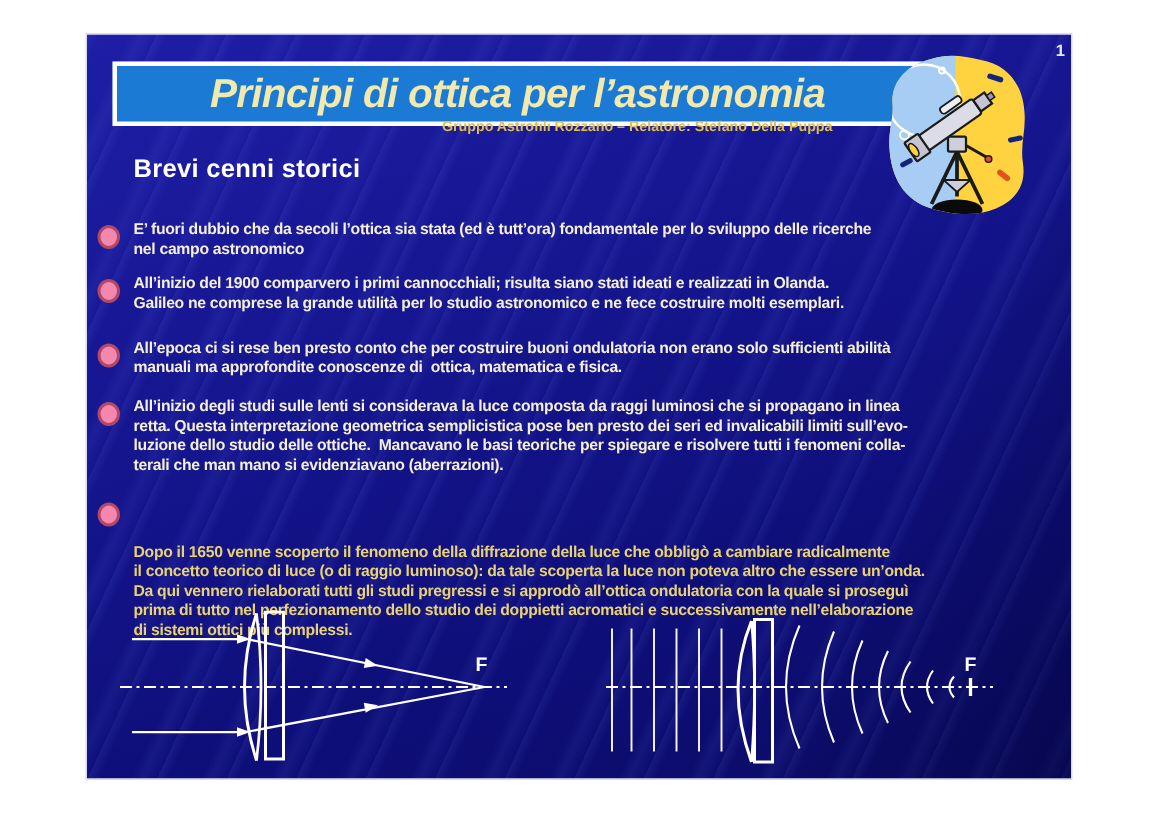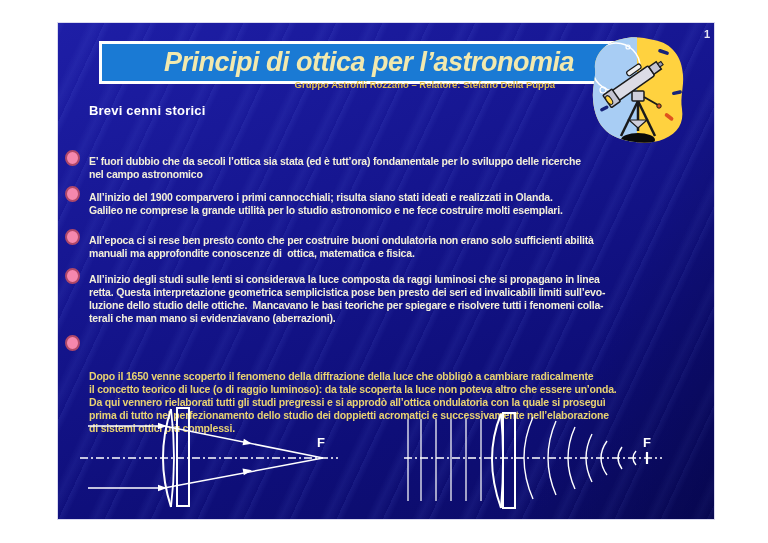--- a/index.html
+++ b/index.html
@@ -8,33 +8,33 @@
   .slide{position:absolute;left:57px;top:22px;width:656px;height:496px;overflow:hidden;
     border:1px solid #d9d9ef;
     background:
       linear-gradient(295deg, rgba(0,0,45,0.38) 0%, rgba(0,0,45,0) 24%),
       repeating-linear-gradient(115deg, rgba(120,140,255,0.10) 0px, rgba(120,140,255,0) 7px,
         rgba(120,140,255,0) 26px, rgba(120,140,255,0.08) 33px, rgba(120,140,255,0) 42px),
       linear-gradient(160deg,#1e1ea6 0%, #15158e 40%, #0e0e78 72%, #0b0b64 100%);
   }
   .page-number{position:absolute;left:634px;top:5px;width:18px;text-align:right;
     color:#e8e8f4;font-size:11px;font-weight:bold;}
-  .title-box{position:absolute;left:41px;top:18px;width:540px;height:43px;
+  .title-box{position:absolute;left:17px;top:18px;width:540px;height:43px;
     background:#1a7ad4;border:3px solid #ffffff;box-sizing:border-box;
     display:flex;align-items:center;justify-content:center;}
   .title-text{color:#f2e9ae;font-size:27px;font-weight:bold;font-style:italic;
     letter-spacing:-0.5px;white-space:nowrap;}
   .subtitle{position:absolute;left:0px;top:56px;width:497px;text-align:right;
     color:#e0be4e;font-size:9.5px;font-weight:bold;}
   .section-heading{position:absolute;left:31px;top:80px;color:#ffffff;
-    font-size:13px;font-weight:bold;letter-spacing:0.2px;}
+    font-size:17px;font-weight:bold;letter-spacing:0.2px;}
   .bullet-row{position:absolute;left:0;width:656px;}
   .bullet-marker{position:absolute;left:7px;top:3px;width:15px;height:16px;
     border-radius:50%;background:#f587ad;border:2px solid #b04868;box-sizing:border-box;}
-  .bullet-text{position:absolute;left:31px;top:8px;width:625px;
+  .bullet-text{position:absolute;left:31px;top:0;width:625px;
     color:#f3efd9;font-size:10.5px;font-weight:bold;line-height:13px;
     letter-spacing:-0.2px;white-space:pre;}
   .bullet-row.highlight .bullet-text{color:#e8d272;margin-top:30px;}
   .diagram{position:absolute;}
   svg text{font-family:"Liberation Sans",sans-serif;}
 </style>
 </head>
 <body>
 
 <div class="page">

